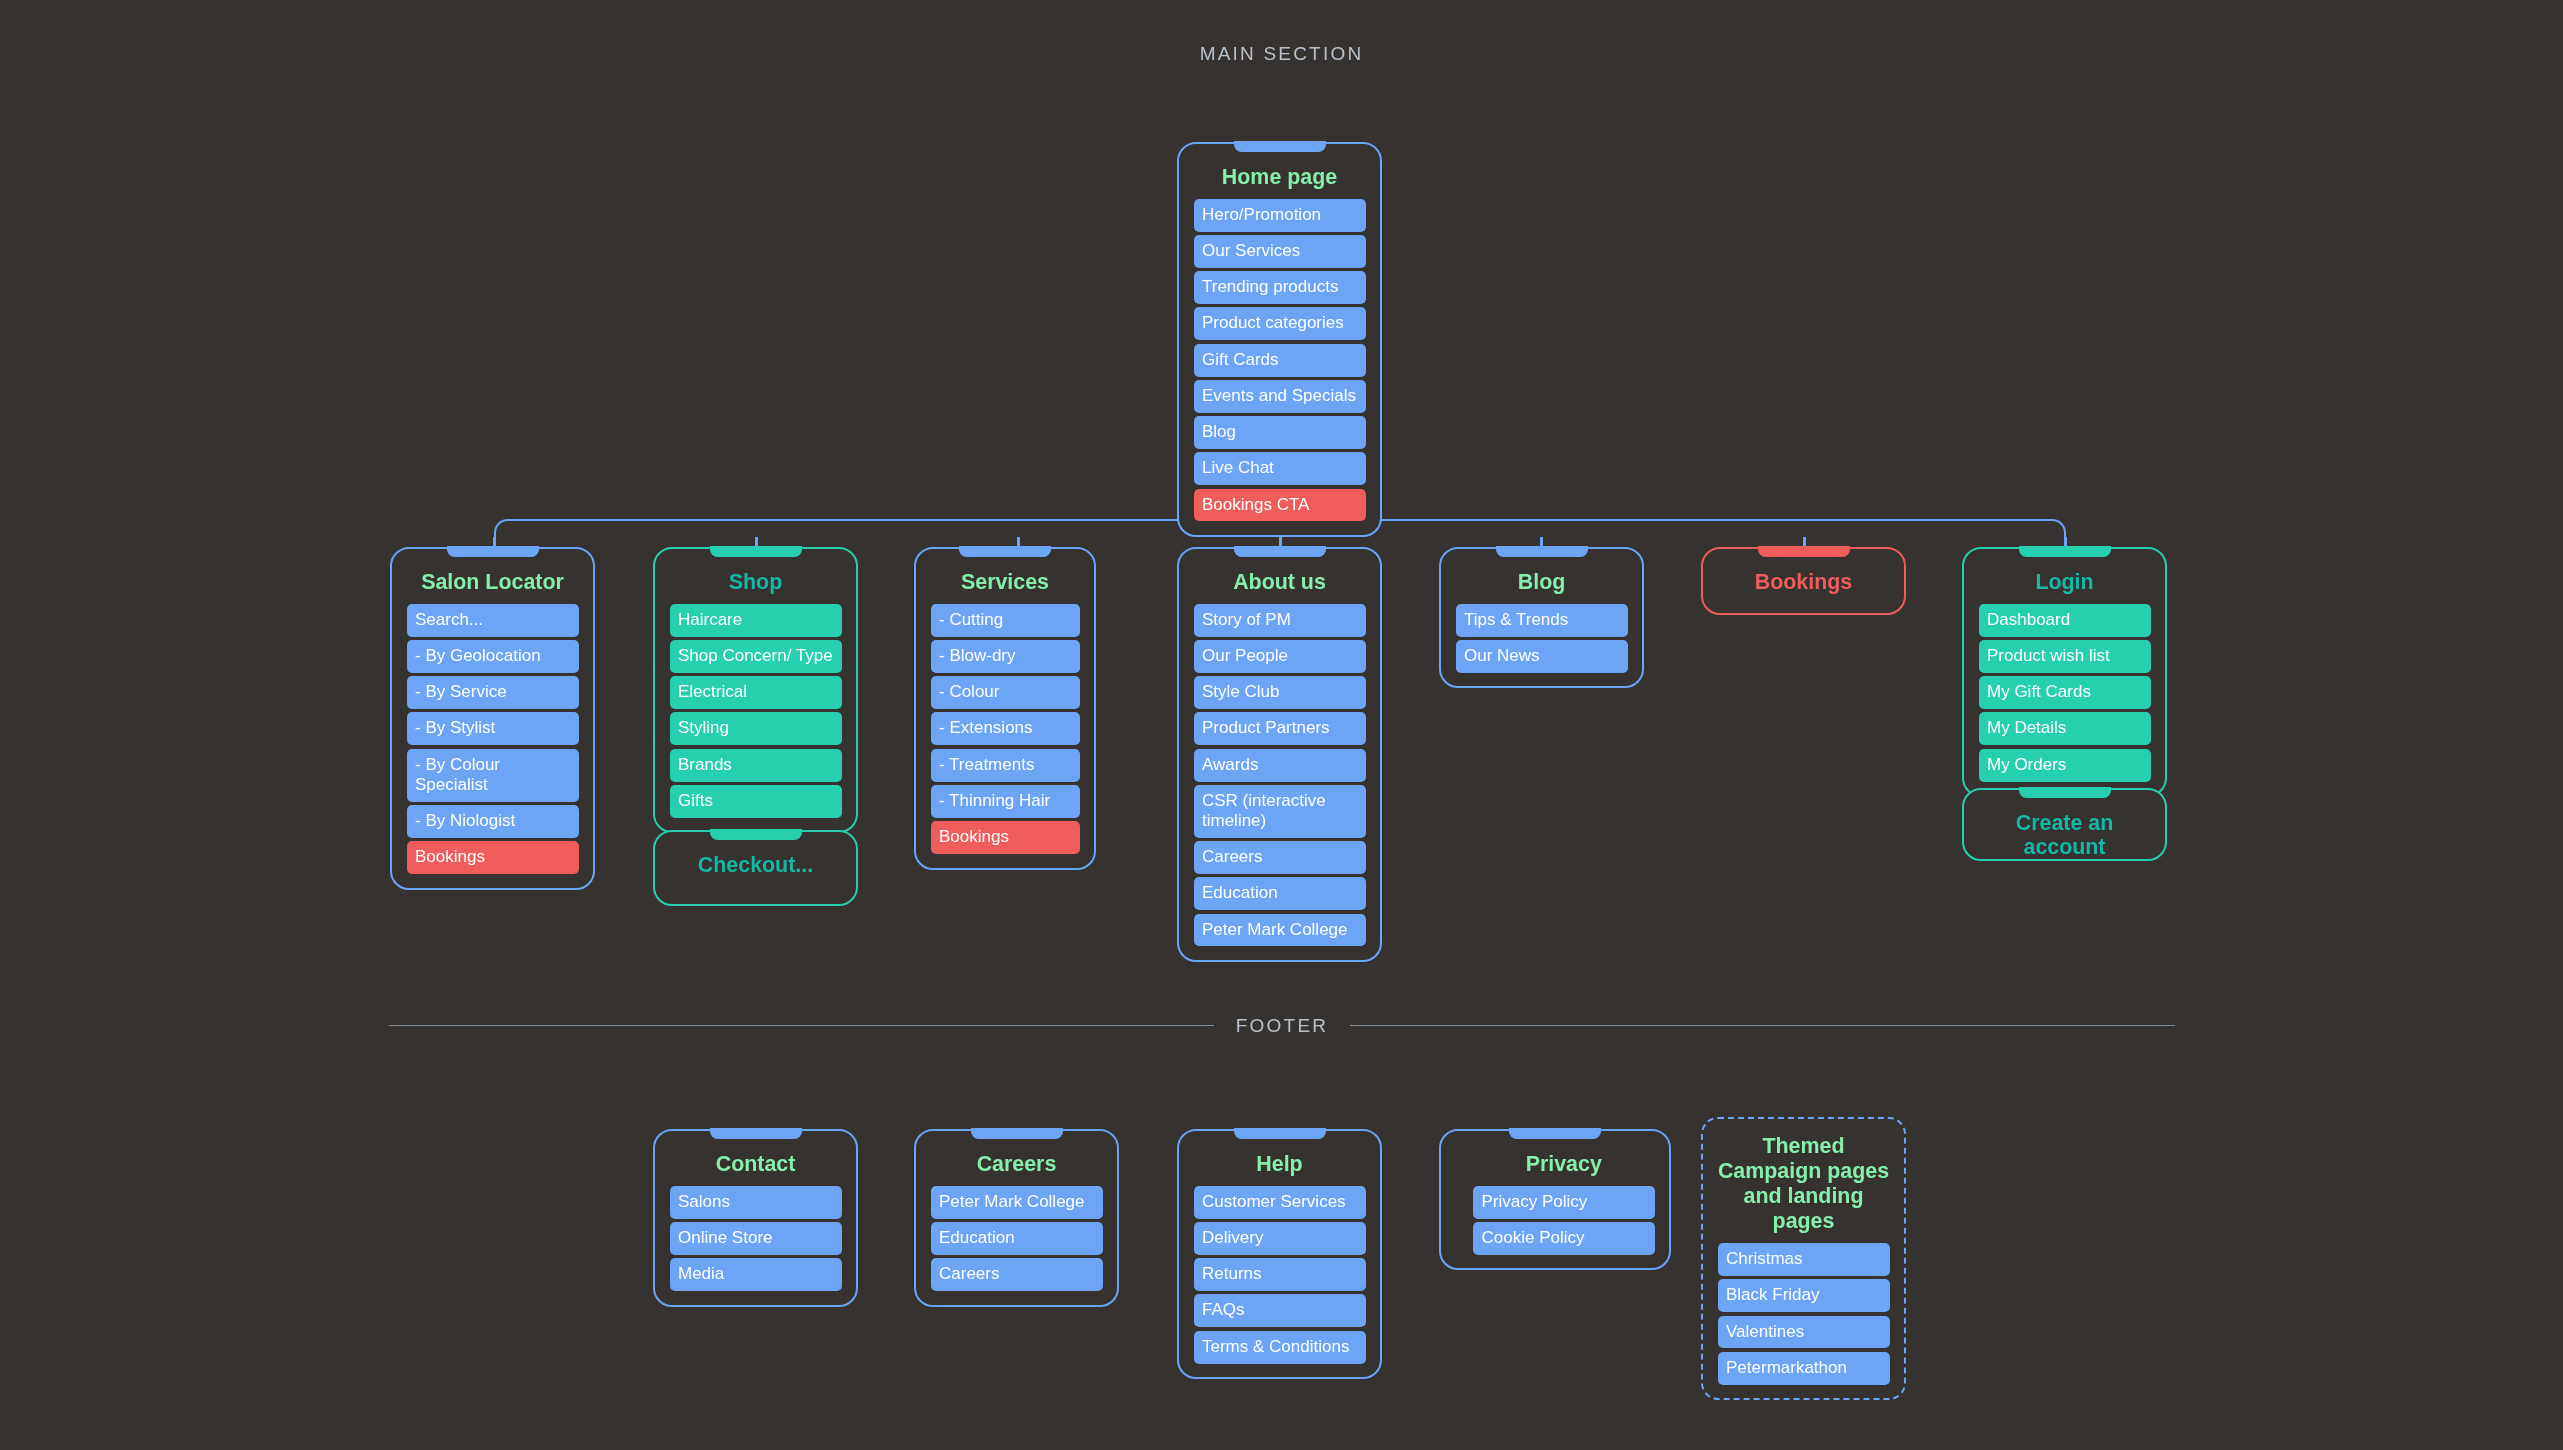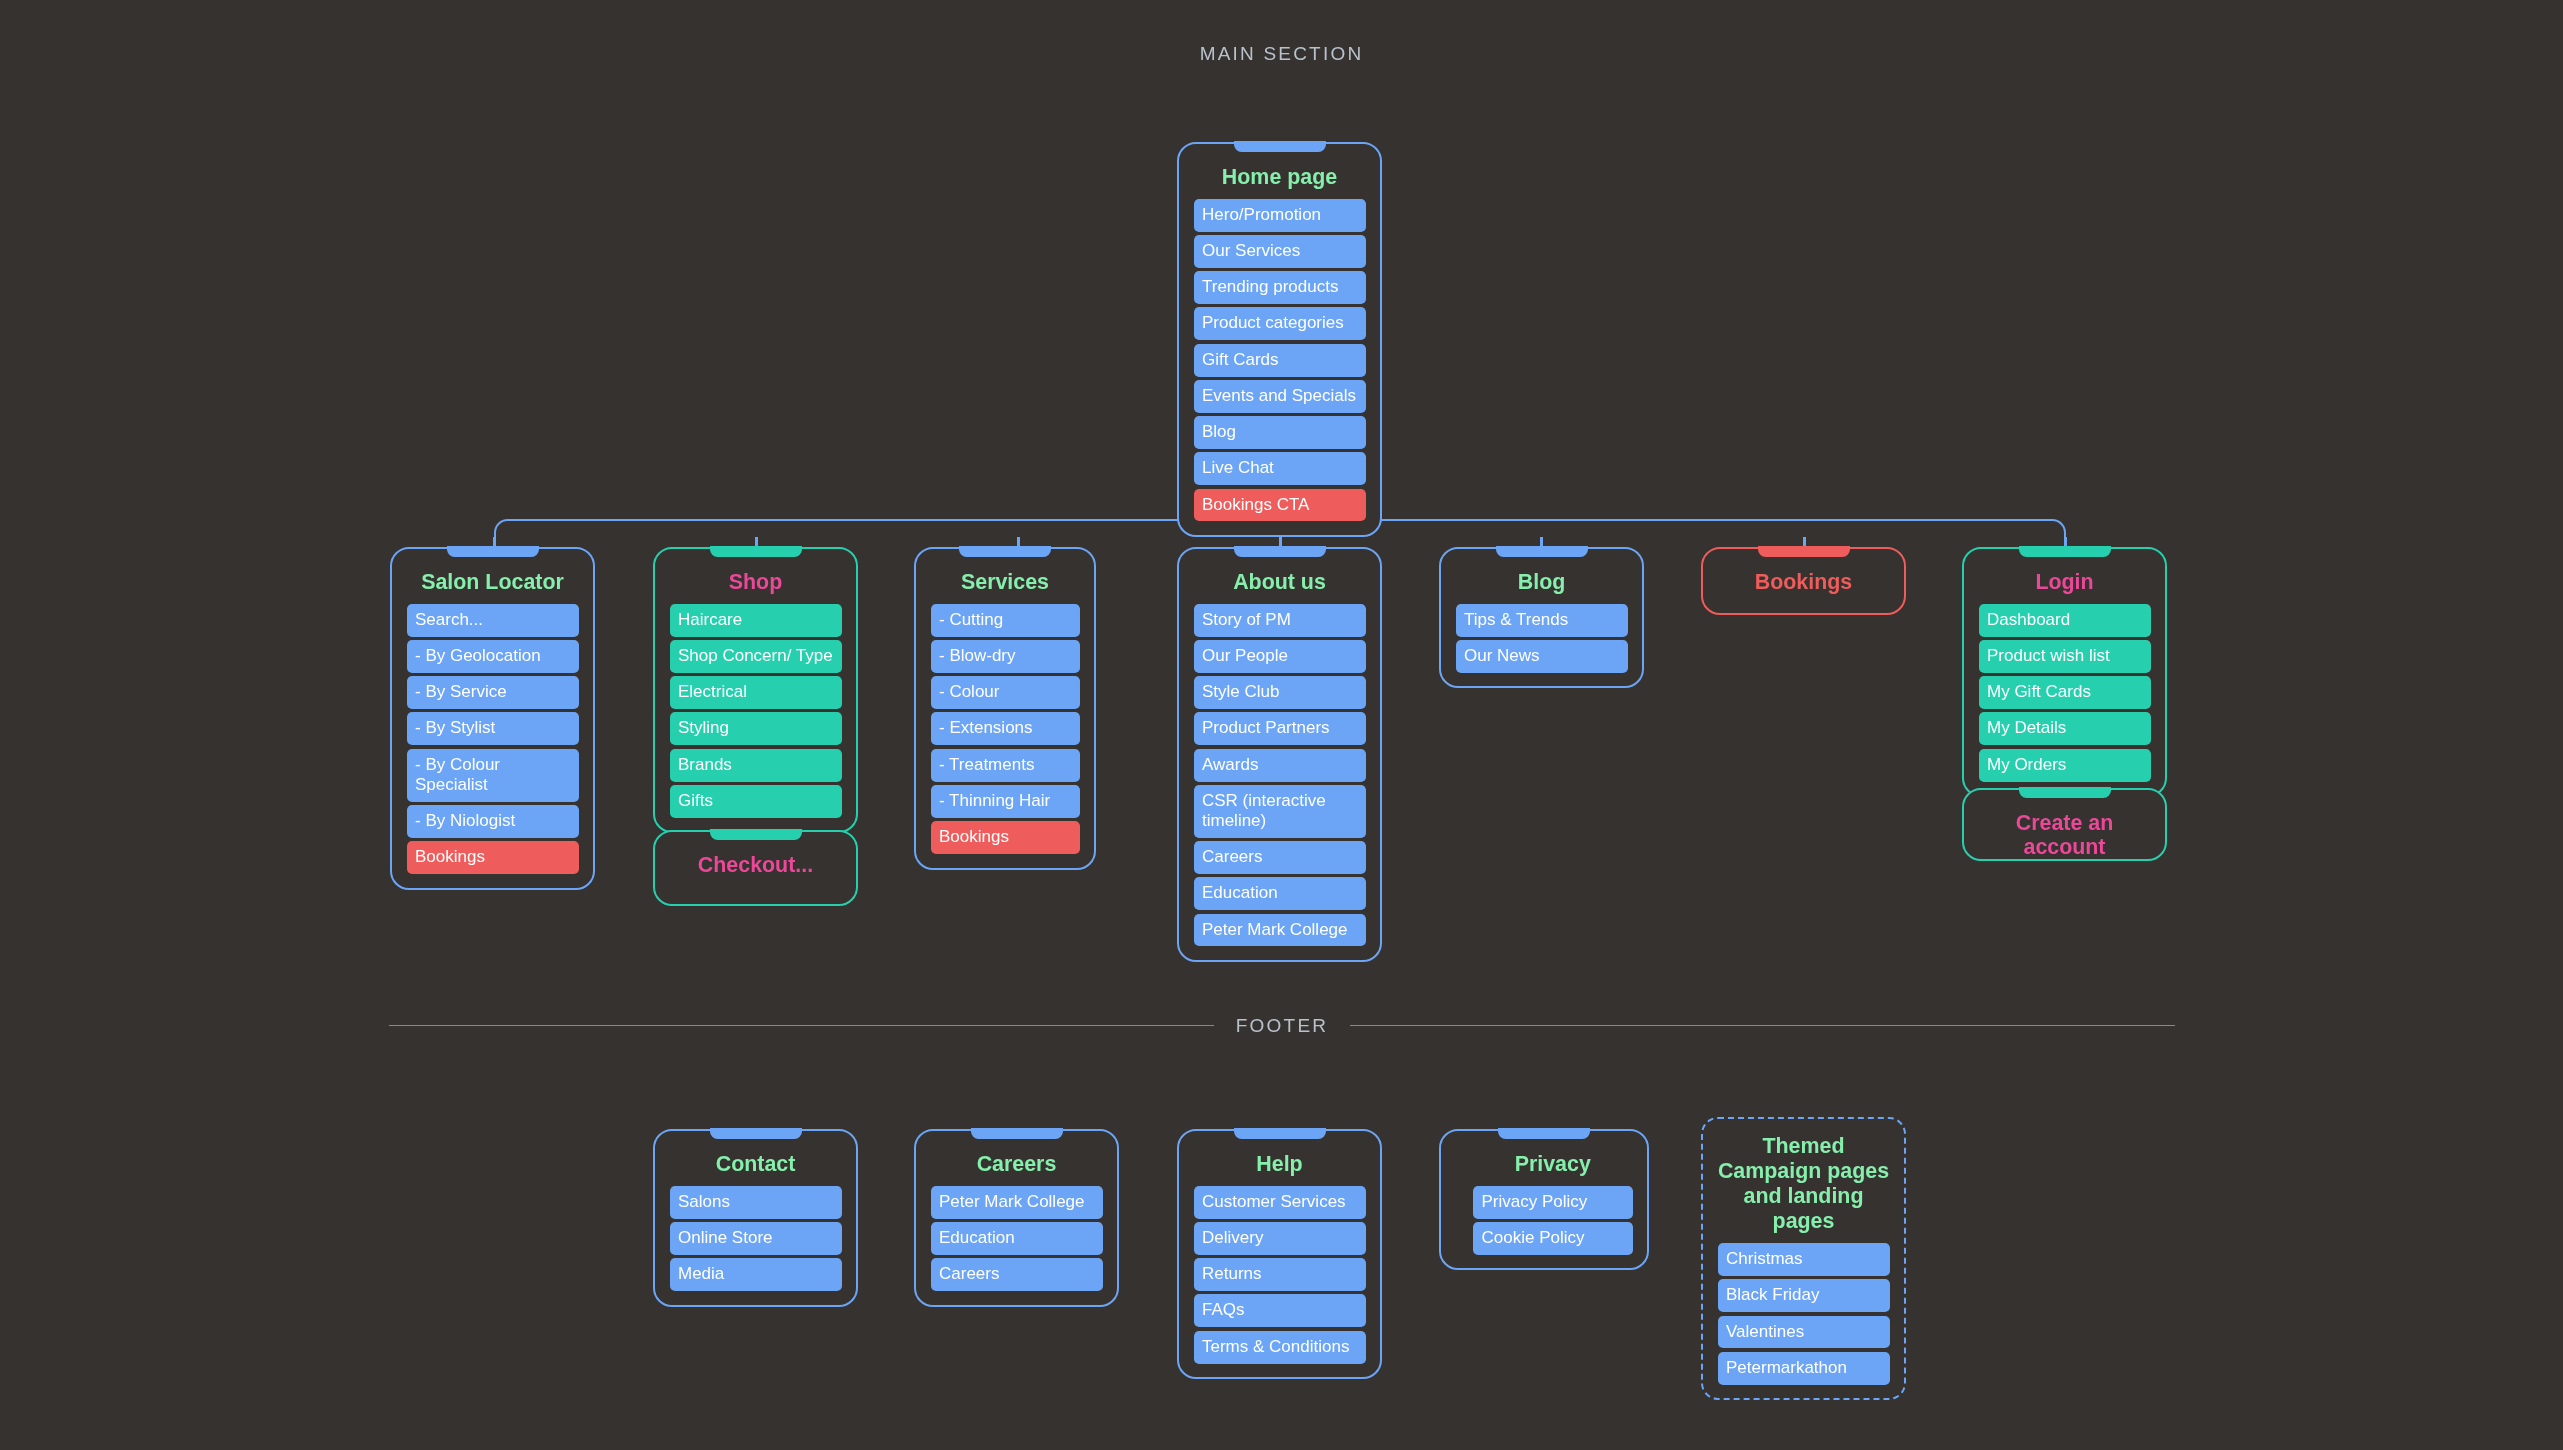--- a/index.html
+++ b/index.html
@@ -71,21 +71,21 @@
   .card.red  > .notch{background:#ee5c5c;}
 
   .card-title{
     color:#86efac;
     font-size:21.4px;
     font-weight:bold;
     text-align:center;
     margin:8.5px 0 9.4px 0;
     line-height:1.16;
   }
-  .card.teal .card-title{color:#ec4899;}
+  .card.teal .card-title{color:#14b8a6;}
   .card.red  .card-title{color:#ee5c5c;}
 
   .rows{display:flex;flex-direction:column;gap:3.4px;}
   .row{
     background:#6ca5f5;
     color:#ffffff;
     font-size:17px;
     line-height:1.18;
     border-radius:5.1px;
     padding:6px 8.5px 6.8px 8.5px;
@@ -261,21 +261,21 @@
     <div class="card-title">Help</div>
     <div class="rows">
       <div class="row">Customer Services</div>
       <div class="row">Delivery</div>
       <div class="row">Returns</div>
       <div class="row">FAQs</div>
       <div class="row">Terms &amp; Conditions</div>
     </div>
   </div>
 
-  <div class="card" style="left:1439px;top:1129px;width:210px;padding-left:32px;">
+  <div class="card" style="left:1439px;top:1129px;width:232px;padding-left:32px;">
     <div class="notch"></div>
     <div class="card-title">Privacy</div>
     <div class="rows">
       <div class="row">Privacy Policy</div>
       <div class="row">Cookie Policy</div>
     </div>
   </div>
 
   <div class="card dashed" style="left:1701px;top:1117px;width:205px;padding-top:15.4px;">
     <div class="card-title" style="margin-top:0;">Themed Campaign pages and landing pages</div>

